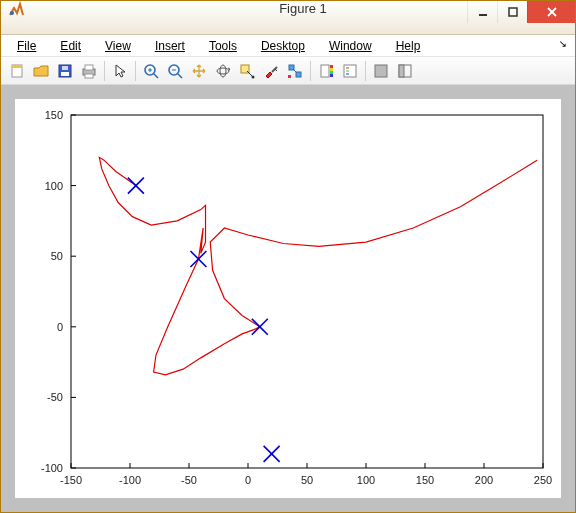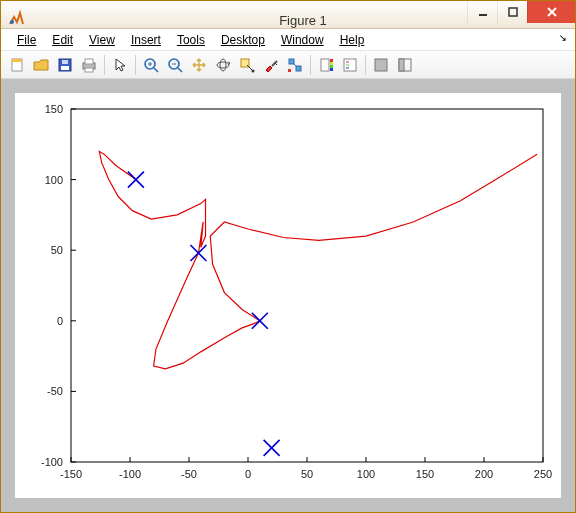--- a/index.html
+++ b/index.html
@@ -1,24 +1,24 @@
 <!DOCTYPE html>
 <html><head>
 <meta charset="utf-8">
 <style>
   * { box-sizing: border-box; margin: 0; padding: 0; }
   body { width: 576px; height: 513px; font-family: "Segoe UI", Tahoma, sans-serif; font-size: 12px; overflow: hidden; background: #fff; }
   .window { width: 576px; height: 513px; border: 1px solid #b07a0a; display: flex; flex-direction: column; }
-  .titlebar { height: 28px; background: linear-gradient(#fff, #f0e8d8); display: flex; align-items: flex-end; border-bottom: 1px solid #d0c4a8; position: relative; }
+  .titlebar { height: 34px; background: linear-gradient(#fff, #f0e8d8); display: flex; align-items: flex-start; border-bottom: 1px solid #d0c4a8; position: relative; }
   .titlebar .icon-slot { width: 30px; display: flex; align-items: center; justify-content: center; }
   .titlebar .title { flex: 1; text-align: center; font-size: 13px; color: #333; }
   .win-btns { display: flex; height: 22px; position: absolute; right: 0; top: 0; }
   .win-btn { width: 30px; height: 22px; display: flex; align-items: center; justify-content: center; border-left: 1px solid rgba(0,0,0,0.08); }
   .win-btn.close { background: #e04b3a; color: #fff; width: 48px; }
-  .menubar { height: 22px; background: #fff; display: flex; align-items: center; gap: 4px; padding: 0 10px; border-bottom: 1px solid #e5e5e5; position: relative; }
+  .menubar { height: 22px; background: #fff; display: flex; align-items: center; gap: 12px; padding: 0 10px; border-bottom: 1px solid #e5e5e5; position: relative; }
   .menu-item { padding: 2px 6px; text-decoration: underline; text-decoration-color: rgba(0,0,0,0); }
   .menu-item .ul { text-decoration: underline; }
   .menu-extra { position: absolute; right: 8px; top: 3px; font-size: 10px; }
   .toolbar { height: 28px; background: linear-gradient(#fdfdfd,#f0f0f0); display: flex; align-items: center; padding: 0 4px; border-bottom: 1px solid #d9d9d9; gap: 0; }
   .tbtn { width: 24px; height: 24px; display: flex; align-items: center; justify-content: center; border: 1px solid transparent; }
   .tsep { width: 1px; height: 20px; background: #cfcfcf; margin: 0 3px; }
   .client { flex: 1; background: #c0c0c0; display: flex; align-items: center; justify-content: center; padding: 14px; }
   .plot-frame { background: #fff; width: 100%; height: 100%; position: relative; }
   svg.axes { position: absolute; inset: 0; }
   .tick-label { font: 11px Arial, sans-serif; fill: #222; }

